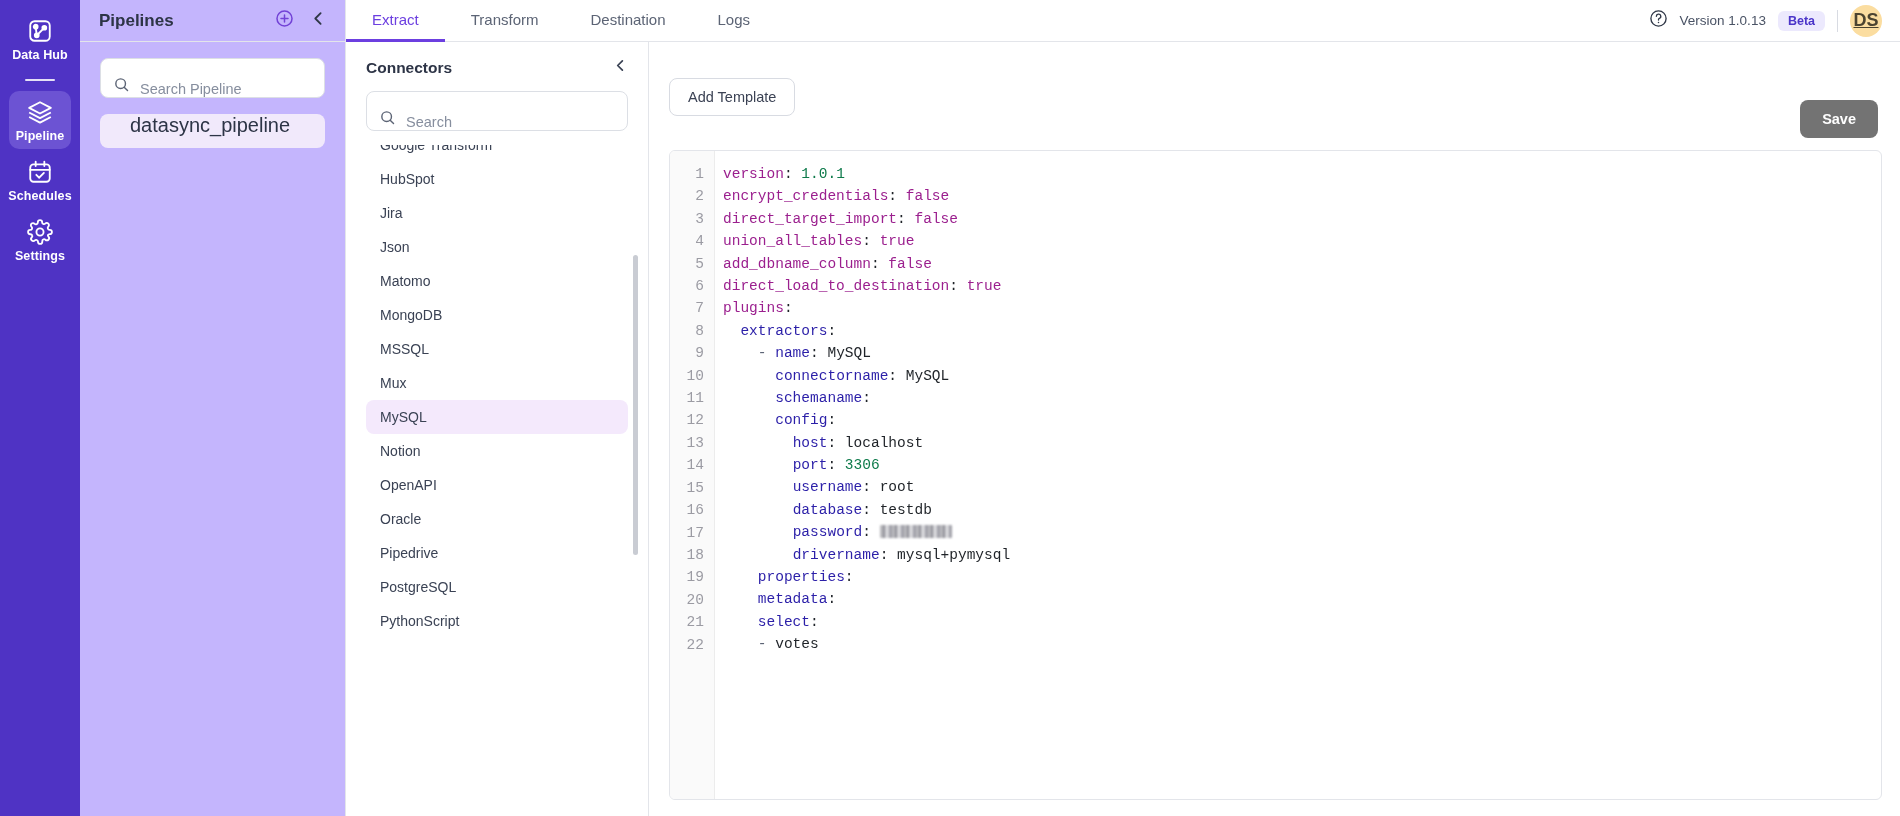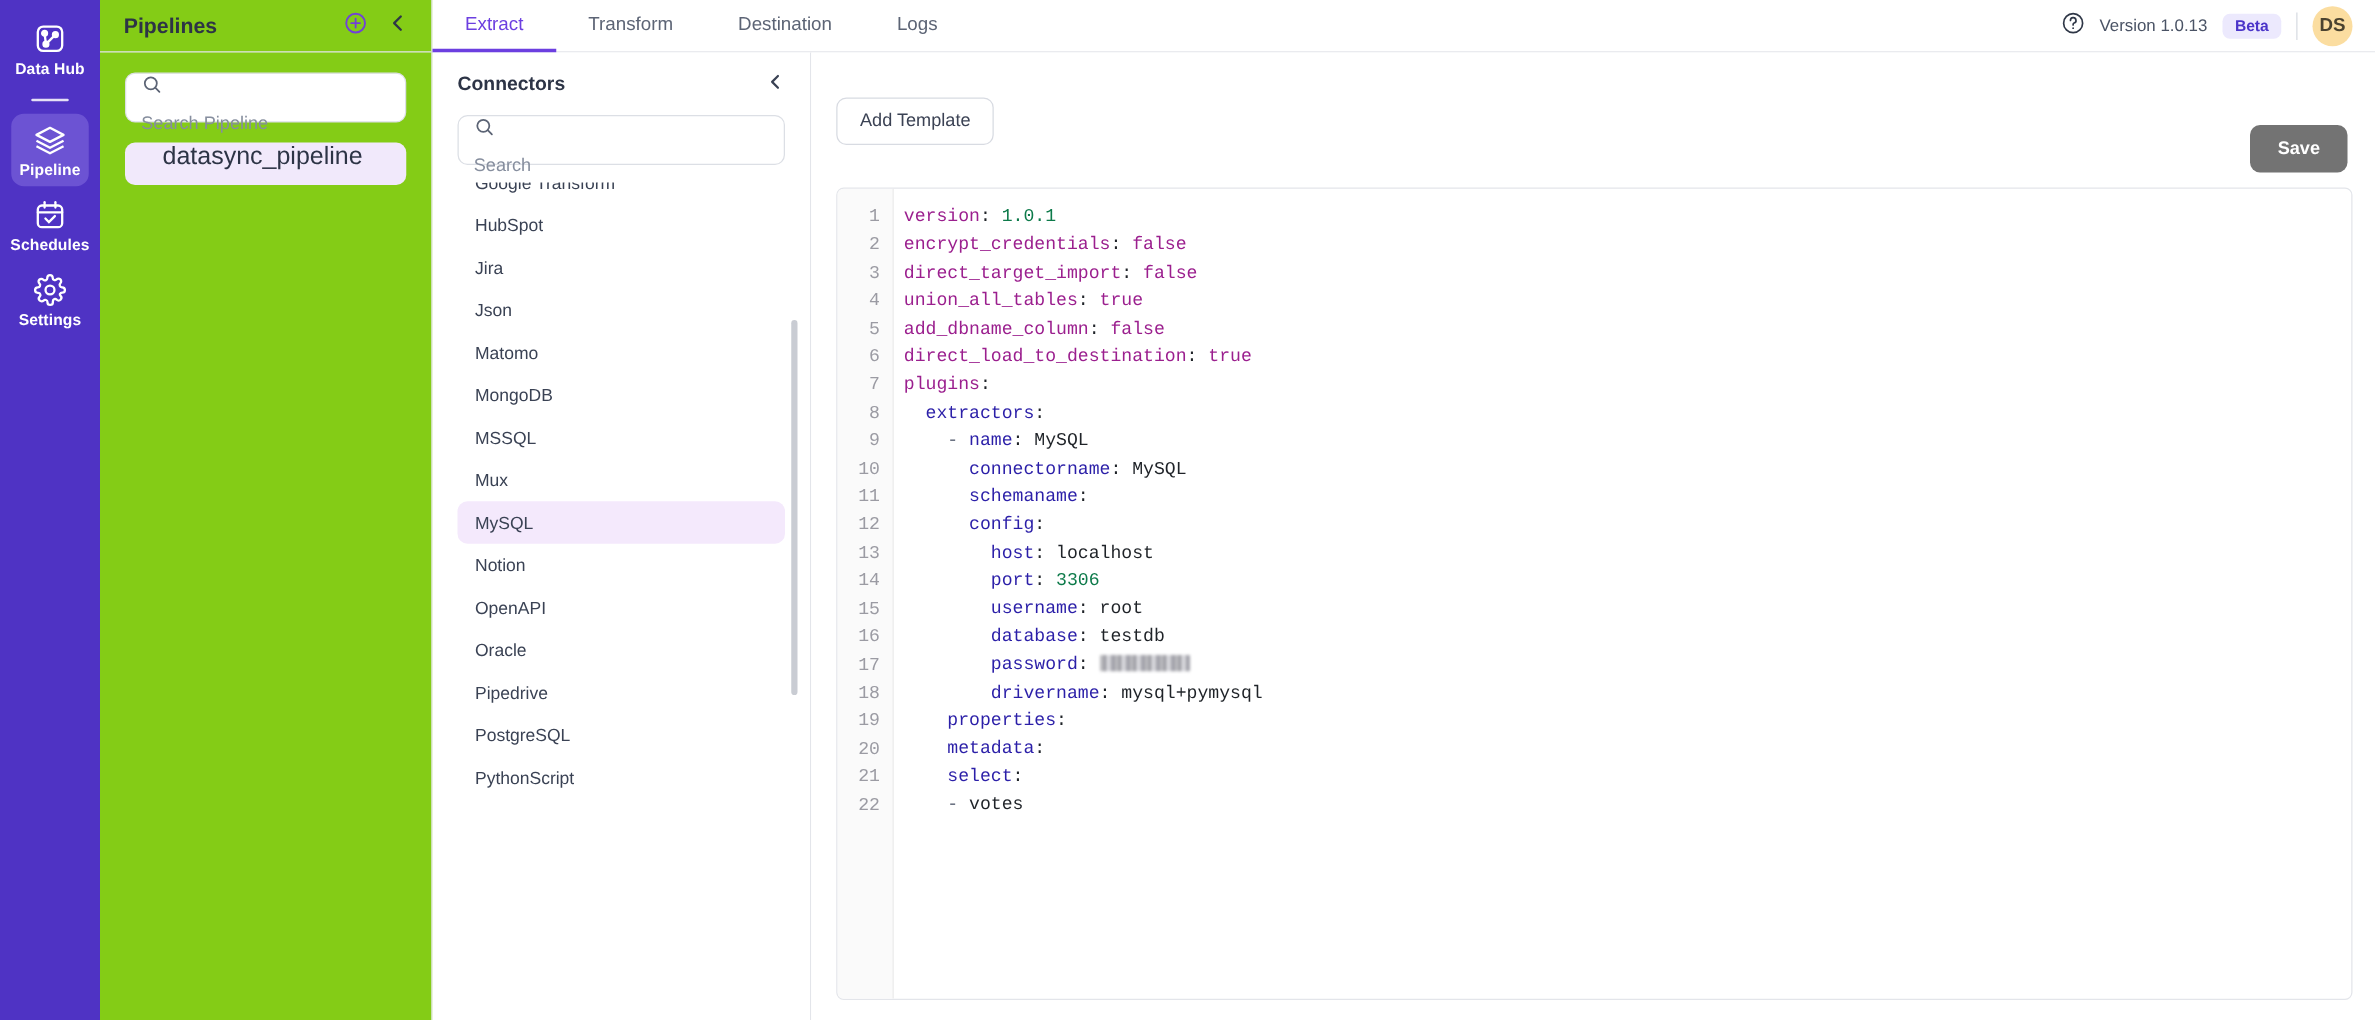--- a/index.html
+++ b/index.html
@@ -27,35 +27,35 @@
   .rail-item.active { background: #6c53d3; }
   .rail-item svg { display: block; }
   .rail-label {
     color: #ffffff; font-size: 12.5px; font-weight: 700; letter-spacing: .1px;
     white-space: nowrap;
   }
   .rail-sep { width: 30px; height: 2px; background: #ffffff; opacity:.85; margin: 9px 0 10px 0; border-radius:2px;}
 
   
   .pipelines {
-    width: 266px; min-width: 266px; height: 816px; background: #84cc16;
+    width: 266px; min-width: 266px; height: 816px; background: #c4b5fd;
     border-right: 1px solid #e3e5ea;
     display: flex; flex-direction: column;
   }
   .pipelines-head {
     height: 42px; display: flex; align-items: center; padding: 0 18px 0 19px;
     border-bottom: 1px solid #e3e5ea;
   }
   .pipelines-title { font-size: 17px; font-weight: 700; color: #2d3446; flex: 1; }
   .icon-btn { cursor: pointer; display:flex; align-items:center; justify-content:center; }
   .plus-circle { margin-right: 16px; }
   .pipelines-body { padding: 16px 20px 0 20px; }
   .search-box {
     height: 40px; border: 1px solid #dcdfe5; border-radius: 8px;
-    display: flex; align-items: flex-start; padding: 0 12px; gap: 10px; background:#fff;flex-direction:column;
+    display: flex; align-items: flex-end; padding: 0 12px; gap: 10px; background:#fff;
   }
   .search-box input {
     border: none; outline: none; font-size: 14.5px; color: #2d3446;
     font-family: "Liberation Sans", sans-serif; width: 100%; background: transparent;
   }
   .search-box input::placeholder { color: #868e9e; }
   .pipe-item {
     margin-top: 16px; height: 34px; display: flex; align-items: flex-start;
     padding: 0 30px; border-radius: 8px; font-size: 20px; color: #2d3446;
     cursor: pointer;
@@ -79,21 +79,21 @@
   .top-right { margin-left: auto; display: flex; align-items: center; gap: 12px; padding-right: 18px; }
   .version-text { font-size: 13.5px; color: #4a5365; }
   .beta-badge {
     background: #ece9fd; color: #4b35c9; font-size: 12.5px; font-weight: 700;
     border-radius: 6px; padding: 3px 10px;
   }
   .vdivider { width: 1px; height: 22px; background: #d8dbe2; }
   .avatar {
     width: 32px; height: 32px; border-radius: 50%; background: #fbdda0;
     display: flex; align-items: center; justify-content: center;
-    font-size: 15px; font-weight: 700; color: #4b4330; cursor: pointer;
+    font-size: 18px; font-weight: 700; color: #4b4330; cursor: pointer; text-decoration: underline;
   }
 
   .work { flex: 1; display: flex; min-height: 0; }
 
   
   .connectors {
     width: 303px; min-width: 303px; border-right: 1px solid #e3e5ea;
     display: flex; flex-direction: column; background: #fff; min-height:0;
   }
   .connectors-head {

